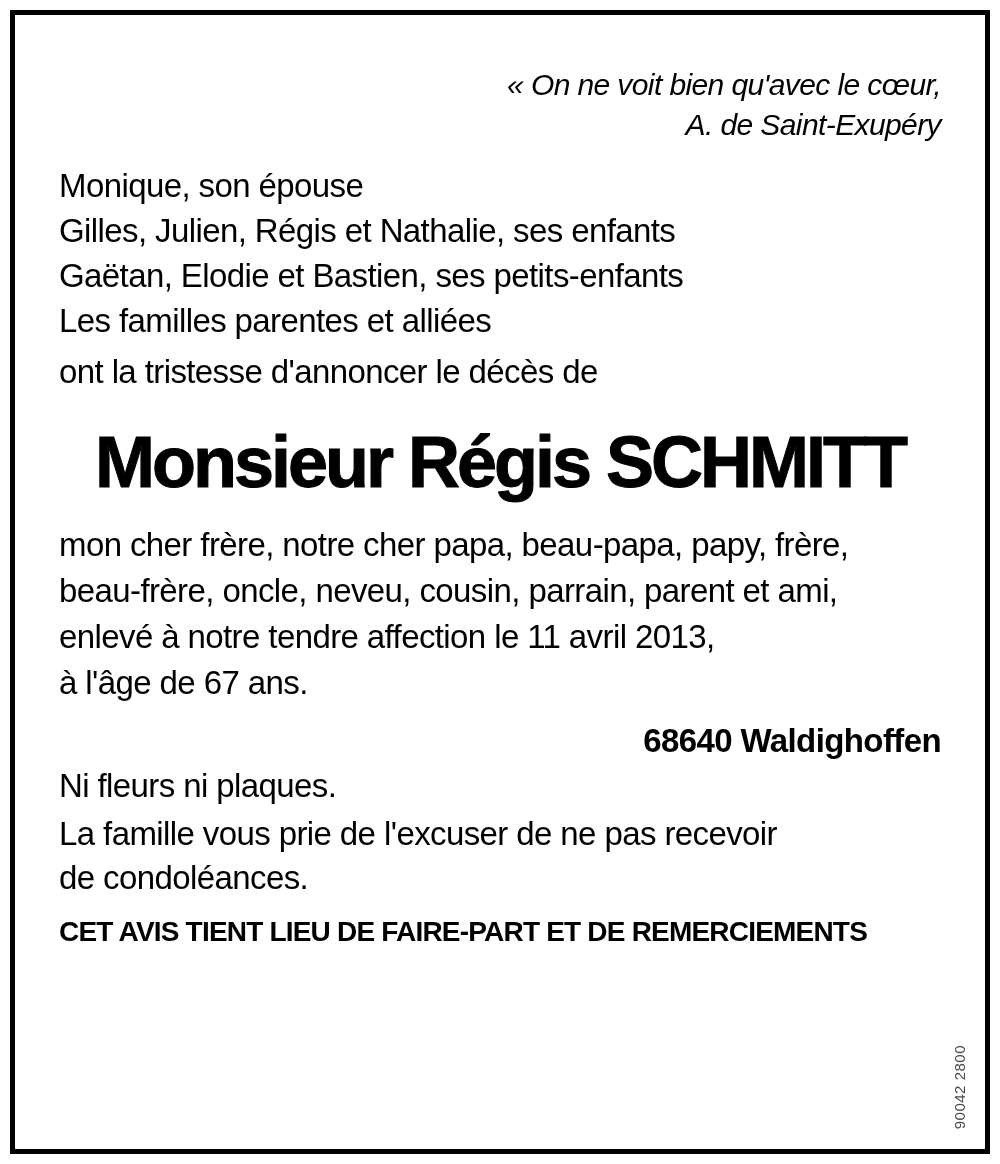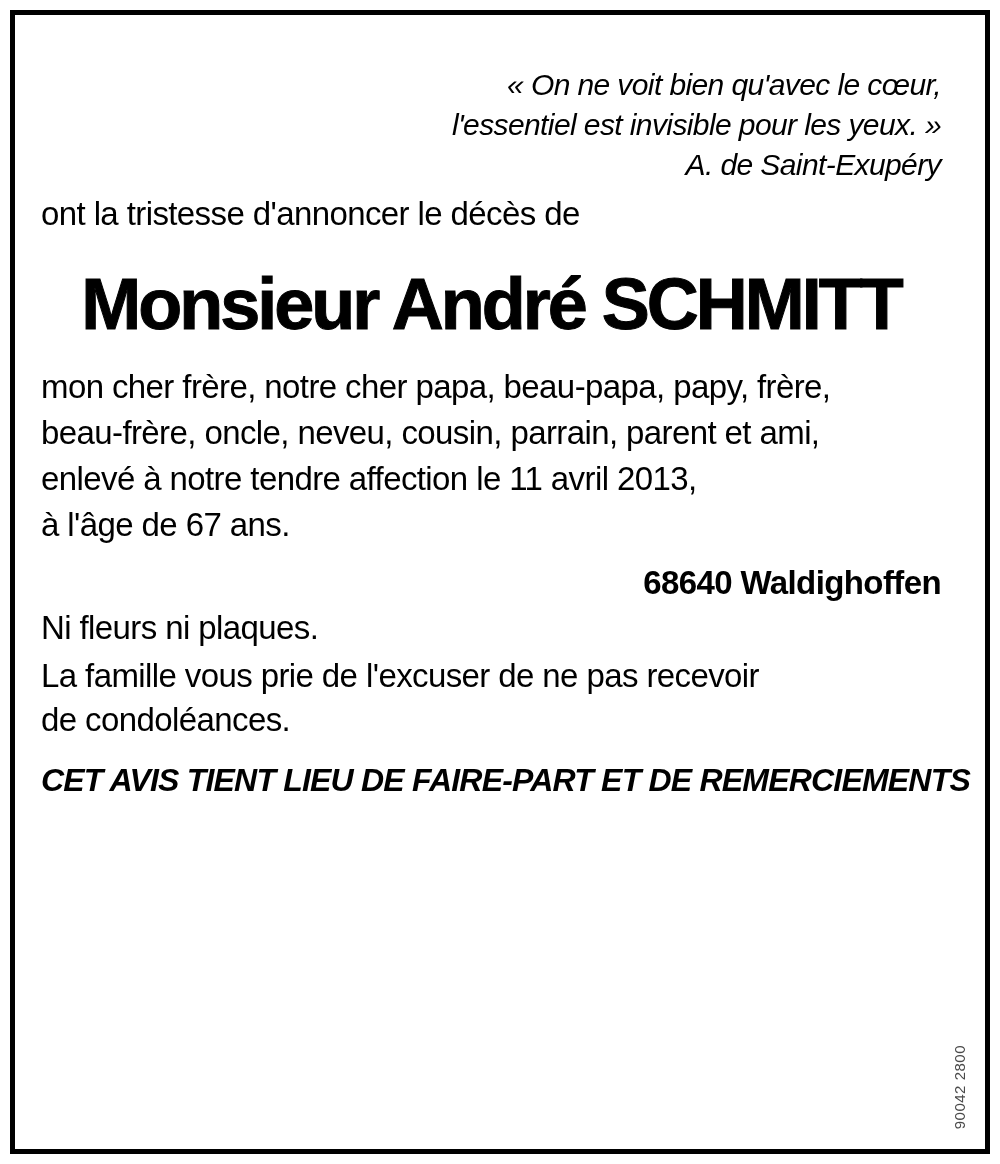--- a/index.html
+++ b/index.html
@@ -19,21 +19,21 @@
   .frame {
     position: absolute;
     left: 10px;
     top: 10px;
     right: 10px;
     bottom: 10px;
     border: 5px solid #000000;
   }
   .content {
     position: absolute;
-    left: 26px;
+    left: 44px;
     right: 44px;
     top: 50px;
   }
   .line {
     white-space: nowrap;
     letter-spacing: -0.6px;
   }
   
   .quote {
     text-align: right;
@@ -67,25 +67,24 @@
     font-weight: bold;
     text-align: right;
   }
   .ceremony-block { margin-top: 12px; }
   .ceremony-block .line { line-height: 44px; }
   .bold { font-weight: bold; }
   .flowers-block { }
   .condolences-block { margin-top: 4px; }
   .condolences-block .line { line-height: 44px; }
   .footer-line {
-    margin-top: 18px;
-    font-size: 32px;
+    margin-top: 12px;
+    font-size: 28px;
     line-height: 40px;
     font-weight: bold;
-    font-style: italic;
     letter-spacing: -0.8px;
     white-space: nowrap;
   }
   .ref-code {
     position: absolute;
     right: 17px;
     bottom: 20px;
     writing-mode: vertical-rl;
     transform: rotate(180deg);
     font-size: 15px;
@@ -98,30 +97,35 @@
 
 <div class="page">
   <div class="frame">
 
     <div class="ref-code">90042 2800</div>
 
     <div class="content">
 
       <div class="quote">
         <div class="line">« On ne voit bien qu'avec le cœur,</div>
-        <div class="line">l'essentiel est invisible pour les yeux. »</div>
         <div class="line">A. de Saint-Exupéry</div>
       </div>
 
+      <div class="body-text family-block">
+        <div class="line">Monique, son épouse</div>
+        <div class="line">Gilles, Julien, Régis et Nathalie, ses enfants</div>
+        <div class="line">Gaëtan, Elodie et Bastien, ses petits-enfants</div>
+        <div class="line">Les familles parentes et alliées</div>
+      </div>
 
       <div class="body-text announce-block">
         <div class="line">ont la tristesse d'annoncer le décès de</div>
       </div>
 
-      <div class="headline">Monsieur André SCHMITT</div>
+      <div class="headline">Monsieur Régis SCHMITT</div>
 
       <div class="body-text tribute-block">
         <div class="line">mon cher frère, notre cher papa, beau-papa, papy, frère,</div>
         <div class="line">beau-frère, oncle, neveu, cousin, parrain, parent et ami,</div>
         <div class="line">enlevé à notre tendre affection le 11 avril 2013,</div>
         <div class="line">à l'âge de 67 ans.</div>
       </div>
 
       <div class="body-text residence-block">
         <div class="line">68640 Waldighoffen</div>

